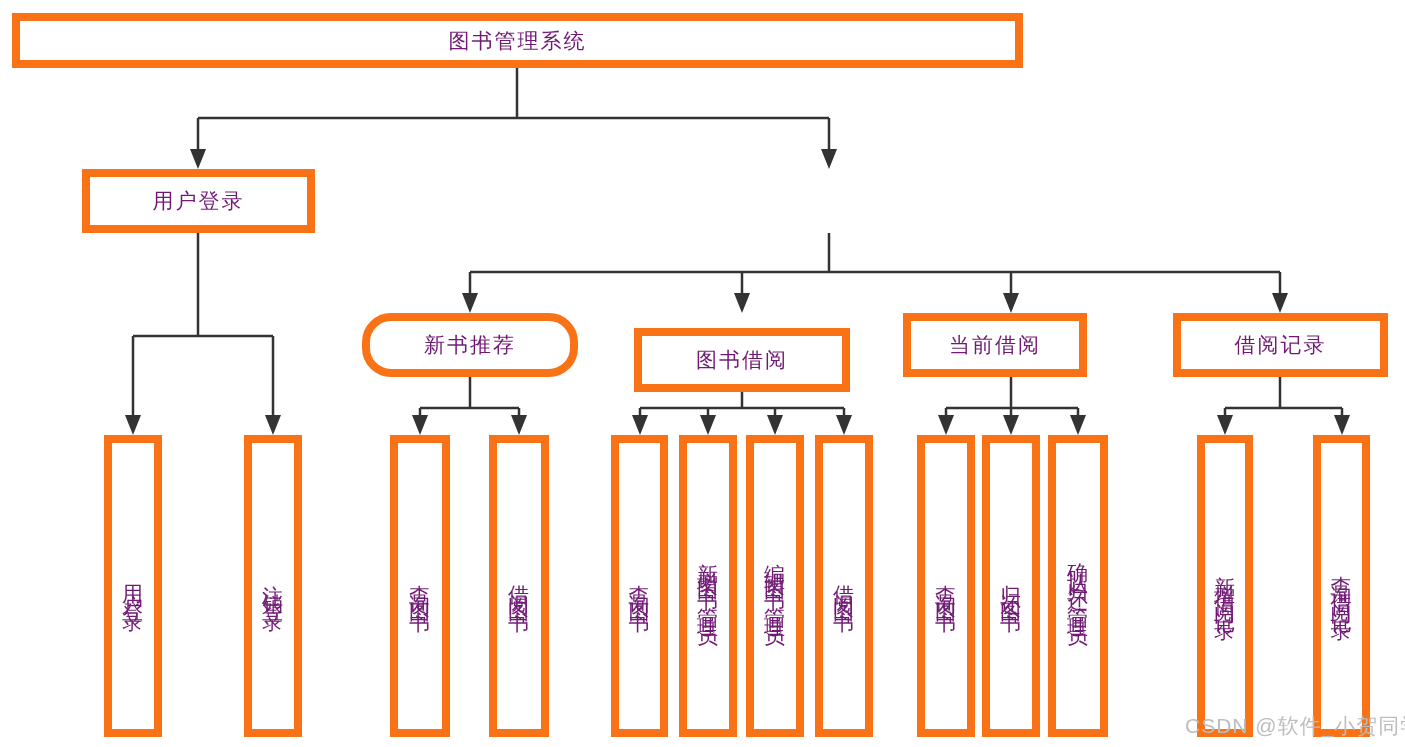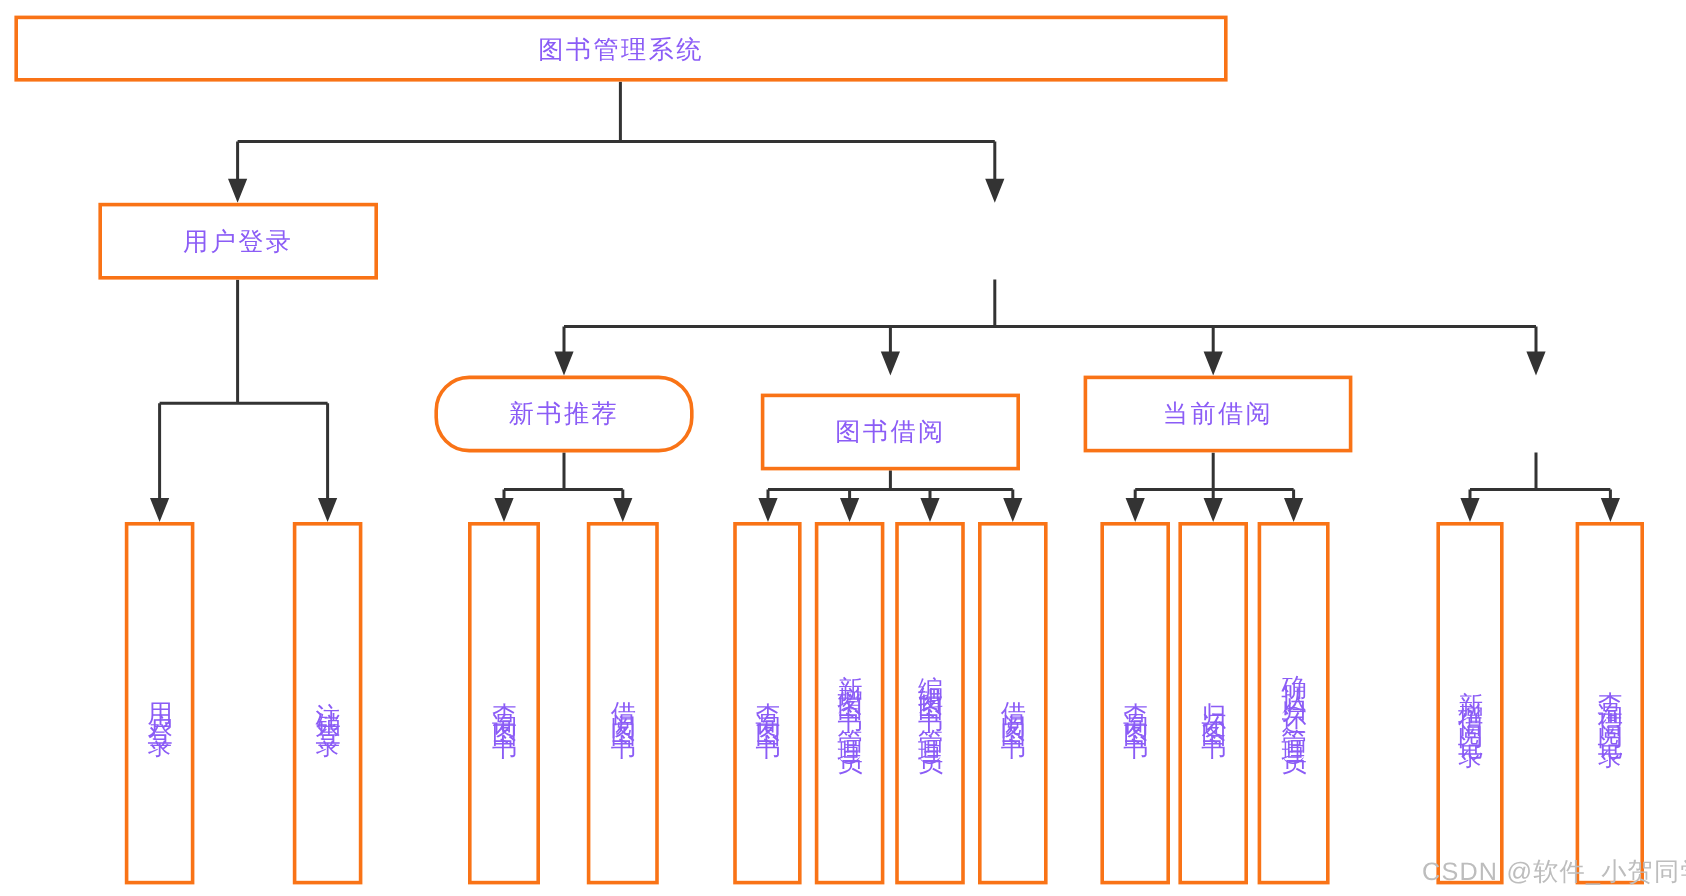--- a/index.html
+++ b/index.html
@@ -15,43 +15,43 @@
   svg.wires {
     position: absolute;
     left: 0; top: 0;
     width: 1405px; height: 747px;
     z-index: 1;
     pointer-events: none;
   }
   .node {
     position: absolute;
     background: #ffffff;
-    border: 3px solid #f97316;
+    border: 8px solid #f97316;
     display: flex;
     align-items: center;
     justify-content: center;
-    color: #8b5cf6;
+    color: #701a75;
     z-index: 2;
   }
   .hnode { font-size: 21px; letter-spacing: 2px; }
   .vnode .vtext {
     writing-mode: vertical-rl;
     text-orientation: mixed;
     font-size: 21px;
     letter-spacing: 9px;
     line-height: 1;
     white-space: nowrap;
   }
   
   .n-root { left: 12px;   top: 13px;  width: 1011px; height: 55px; }
   .n-ul   { left: 82px;   top: 169px; width: 233px;  height: 64px; }
   .n-bm   { left: 712px;  top: 169px; width: 234px;  height: 64px; }
   .n-s0   { left: 362px;  top: 313px; width: 216px;  height: 64px; border-radius: 29px; }
   .n-s1   { left: 634px;  top: 328px; width: 216px;  height: 64px; }
-  .n-s2   { left: 903px;  top: 313px; width: 224px;  height: 64px; }
+  .n-s2   { left: 903px;  top: 313px; width: 184px;  height: 64px; }
   .n-s3   { left: 1173px; top: 313px; width: 215px;  height: 64px; }
   .leaf   { top: 435px; height: 302px; }
   .n-l0  { left: 104px;  width: 58px; }
   .n-l1  { left: 244px;  width: 58px; }
   .n-l2  { left: 390px;  width: 60px; }
   .n-l3  { left: 489px;  width: 60px; }
   .n-l4  { left: 611px;  width: 57px; }
   .n-l5  { left: 679px;  width: 58px; }
   .n-l6  { left: 746px;  width: 58px; }
   .n-l7  { left: 815px;  width: 58px; }
@@ -108,20 +108,23 @@
 
   <div class="node hnode n-s0">
     <span>新书推荐</span>
   </div>
   <div class="node hnode n-s1">
     <span>图书借阅</span>
   </div>
   <div class="node hnode n-s2">
     <span>当前借阅</span>
   </div>
+  <div class="node hnode n-s3">
+    <span>借阅记录</span>
+  </div>
 
   <div class="node vnode leaf n-l0">
     <span class="vtext">用户登录</span>
   </div>
   <div class="node vnode leaf n-l1">
     <span class="vtext">注销登录</span>
   </div>
 
   <div class="node vnode leaf n-l2">
     <span class="vtext">查询图书</span>

